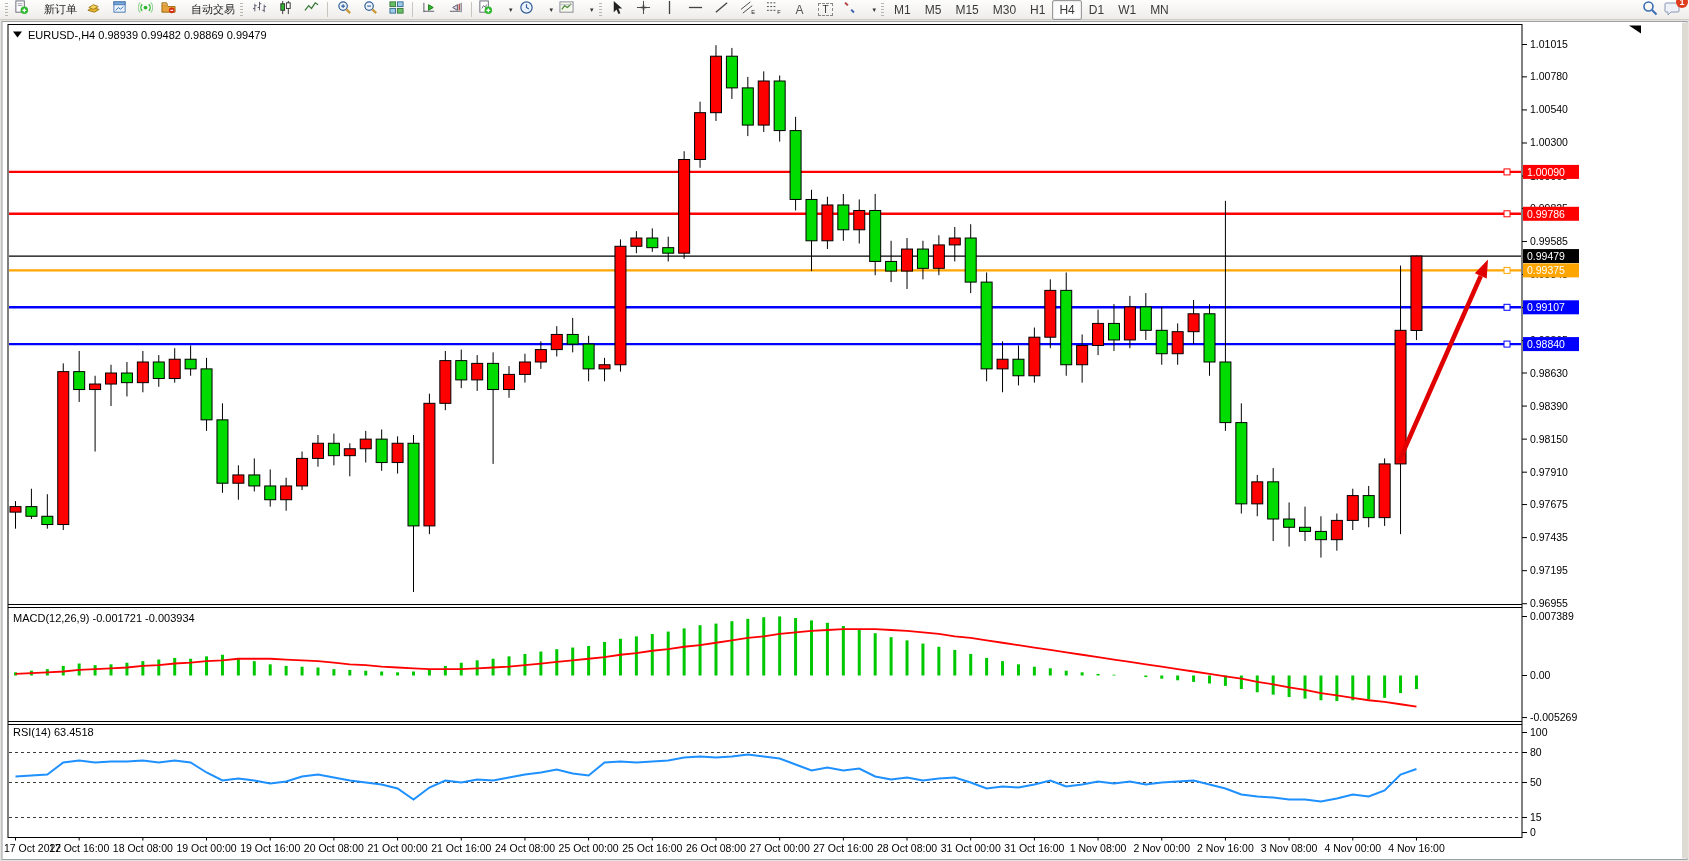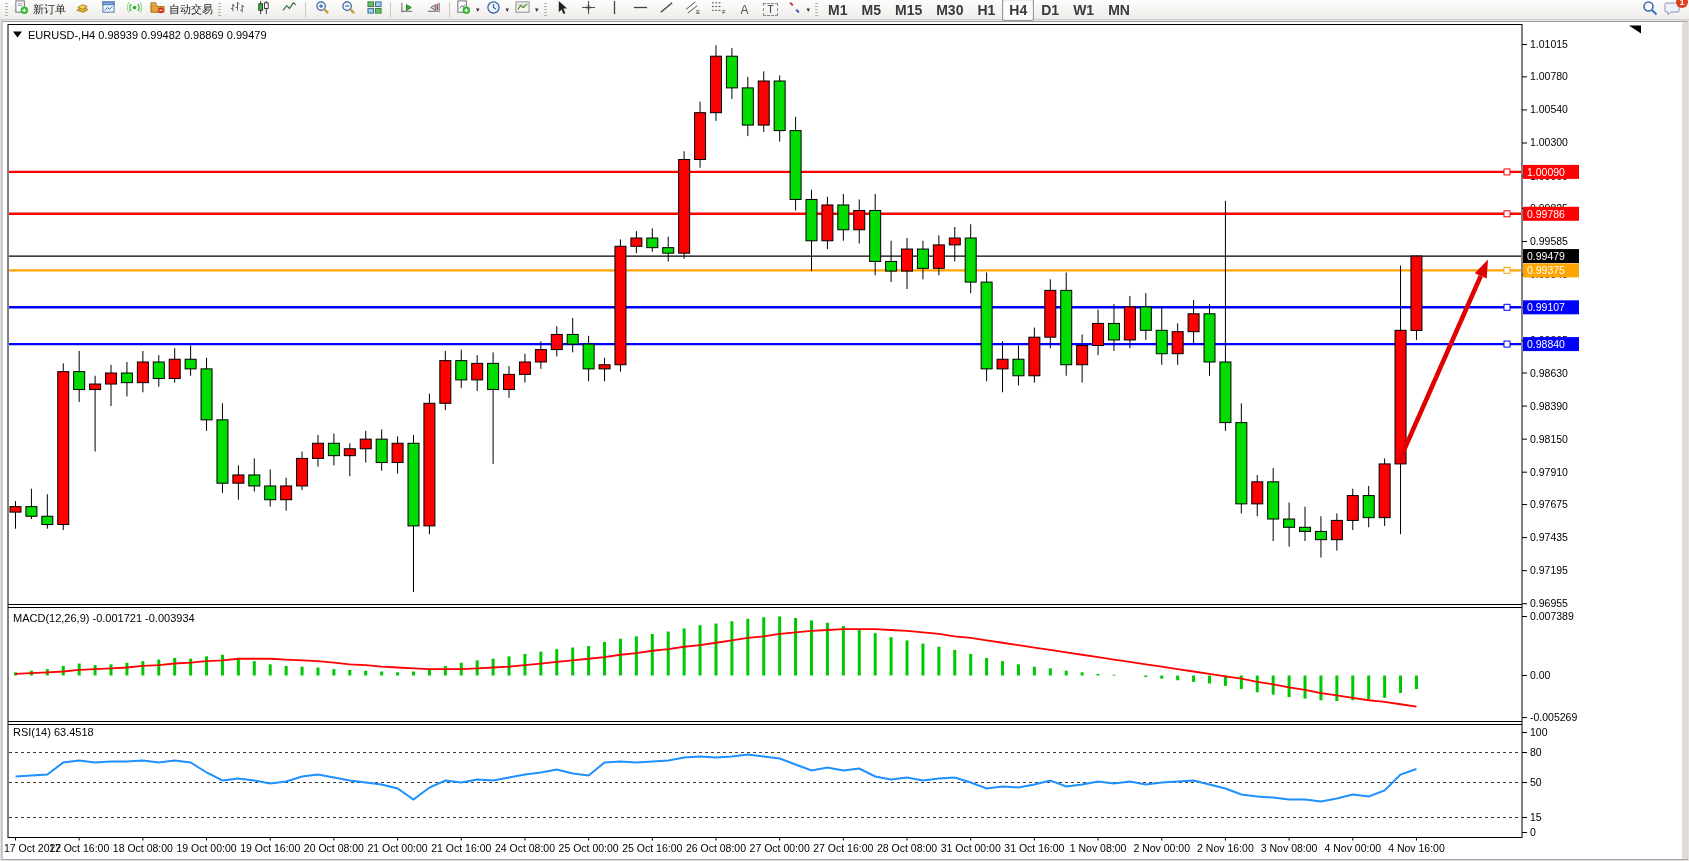--- a/index.html
+++ b/index.html
@@ -3,27 +3,27 @@
 <meta charset="utf-8">
 <style>
   html,body{margin:0;padding:0;background:#e6e3de;}
   .stage{position:relative;width:1689px;height:861px;font-family:"Liberation Sans",sans-serif;
          background:#e6e3de;overflow:hidden;-webkit-font-smoothing:antialiased;}
   
   .toolbar{position:absolute;top:0;left:0;width:1689px;height:20px;
            background:linear-gradient(#fdfdfc,#efedea);border-bottom:1px solid #cfccc6;
            display:flex;align-items:center;padding-left:3px;box-sizing:border-box;z-index:10;}
   .tbtn{height:18px;min-width:20px;display:flex;align-items:center;justify-content:center;
-        gap:4px;padding:0 2px;border:1px solid transparent;border-radius:2px;cursor:default;}
+        gap:15px;padding:0 2px;border:1px solid transparent;border-radius:2px;cursor:default;}
   .tlabel{font-size:11px;color:#222;white-space:nowrap;}
   .grip{width:3px;height:13px;margin:0 3px 0 2px;
         background-image:repeating-linear-gradient(#b9b6b0 0 1px,transparent 1px 3px);}
   .vsep{width:1px;height:15px;background:#c9c6c0;margin:0 3px;}
   .drop{font-size:7px;color:#333;margin-left:1px;}
-  .tf{font-size:14px;font-weight:bold;color:#3a3a3a;padding:2px 6px;border:1px solid transparent;border-radius:2px;text-align:right;}
+  .tf{font-size:12px;font-weight:normal;color:#3a3a3a;padding:2px 6px;border:1px solid transparent;border-radius:2px;text-align:right;}
   .tf.active{background:#fdfdfd;border-color:#9a9a9a;box-shadow:inset 0 0 2px #c2c2c2;}
   .tb-right{margin-left:auto;display:flex;align-items:center;margin-right:8px;gap:6px;}
   .badge{position:absolute;top:-4px;right:-7px;background:#e03c1e;color:#fff;font-size:9px;
          font-weight:bold;border-radius:50%;width:12px;height:12px;line-height:12px;text-align:center;}
   .chatwrap{position:relative;}
   svg text{font-family:"Liberation Sans",sans-serif;}
 </style>
 </head>
 <body>
 

